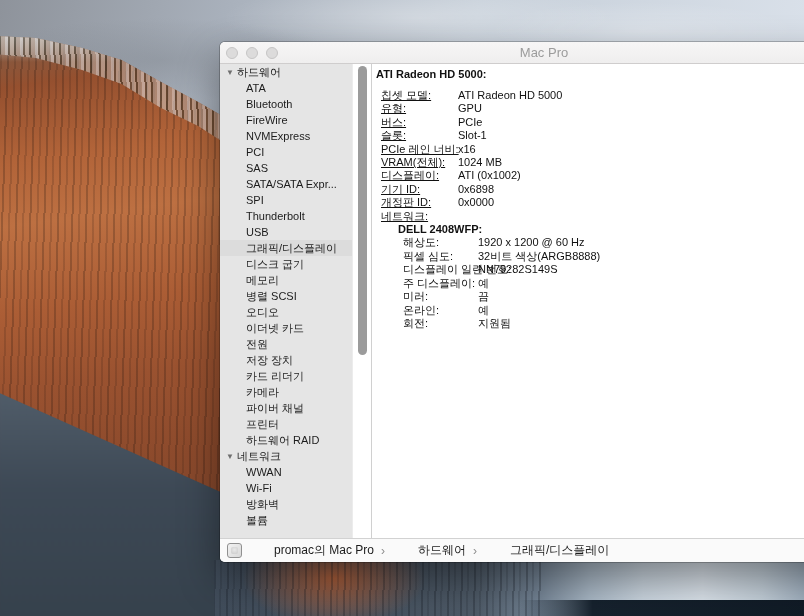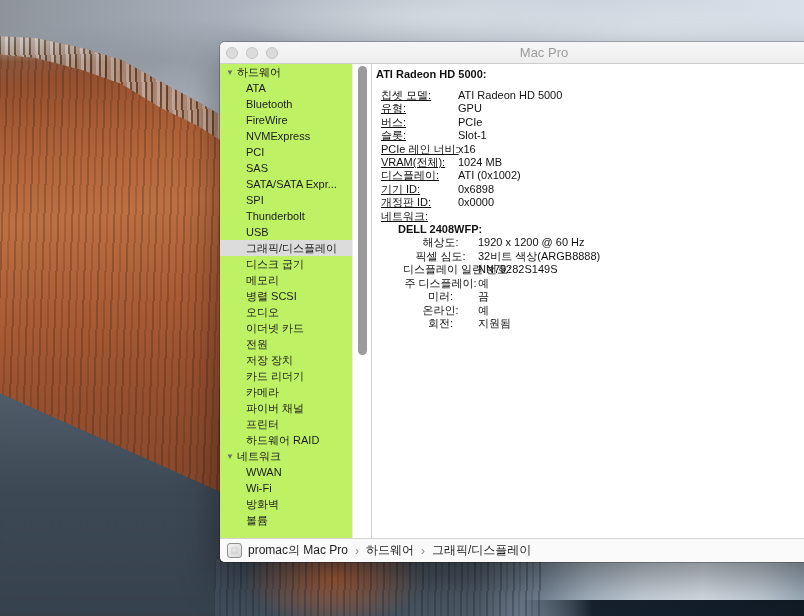--- a/index.html
+++ b/index.html
@@ -54,52 +54,52 @@
     background: linear-gradient(to bottom, #f7f6f6, #efeeee);
     border-bottom:1px solid #cfcdcd; }
   .traffic { position:absolute; left:6px; top:5px; display:flex; gap:8px; }
   .traffic .dot { width:12px; height:12px; border-radius:50%; background:#dcdbdb; border:1px solid #c6c5c5; }
   .wtitle { position:absolute; left:0; right:0; top:0; line-height:22px; text-align:center;
     font-size:13px; color:#9c9c9c; font-weight:500; }
 
   .body { flex:1; display:flex; min-height:0; }
 
   
-  .sidebar { width:132px; flex:0 0 132px; background:#bef264; overflow:hidden; }
+  .sidebar { width:132px; flex:0 0 132px; background:#e5e5e5; overflow:hidden; }
   .sb-list { list-style:none; font-size:11px; color:#1c1c1c; }
   .sb-list li { height:16px; line-height:16px; white-space:nowrap; overflow:hidden; }
   .sb-group { padding-left:6px; }
   .sb-group .tri { display:inline-block; font-size:8px; color:#6f6f6f; width:11px; transform:translateY(-1px); }
   .sb-item { padding-left:26px; }
   .sb-item.selected { background:#dcdcdc; }
 
   .sb-scroll { width:20px; flex:0 0 20px; position:relative; background:#ffffff;
     border-left:1px solid #ececec; border-right:1px solid #d0d0d0; }
   .sb-thumb { position:absolute; left:5px; top:2px; width:9px; height:289px; border-radius:5px; background:#9b9b9b; }
 
   
   .content { flex:1; background:#ffffff; padding:3px 0 0 4px; font-size:11px; color:#111; overflow:hidden; }
   .sec-title { font-weight:bold; line-height:14px; }
   .rows { margin-top:8px; }
   .row { display:flex; line-height:13.4px; }
   .row .lbl { width:82px; flex:0 0 82px; padding-left:5px; white-space:nowrap;text-decoration:underline; }
   .row .val { white-space:nowrap; }
   .disp-name { font-weight:bold; line-height:13.4px; padding-left:22px; }
   .subrow { display:flex; line-height:13.4px; }
-  .subrow .lbl { width:102px; flex:0 0 102px; padding-left:27px; white-space:nowrap;text-align:center; }
+  .subrow .lbl { width:102px; flex:0 0 102px; padding-left:27px; white-space:nowrap; }
   .subrow .val { white-space:nowrap; }
 
   
   .statusbar { flex:0 0 24px; height:24px; background:#fafafa; border-top:1px solid #d2d2d2;
     display:flex; align-items:center; padding-left:7px; font-size:12px; color:#1c1c1c; }
   .comp-icon { width:15px; height:15px; border:1px solid #909090; border-radius:3px;
     background: linear-gradient(135deg, #f2f2f2 0%, #d8d8d8 100%); position:relative; margin-right:6px; flex:0 0 15px; }
   .comp-icon::after { content:""; position:absolute; inset:3px; border-radius:2px;
     background: radial-gradient(circle at 50% 40%, #e9e9e9, #c9c9c9); }
-  .crumb { white-space:nowrap; }
+  .crumb { white-space:nowrap;margin-left:26px; }
   .crumb-sep { color:#8e8e8e; margin:0 7px; font-size:12px; }
 </style>
 </head>
 <body>
 
 <div class="wallpaper">
   <div class="wp-sky"></div>
   <div class="wp-rock-left"></div>
   <div class="wp-ridge-trees"></div>
   <div class="wp-shadow-left"></div>

